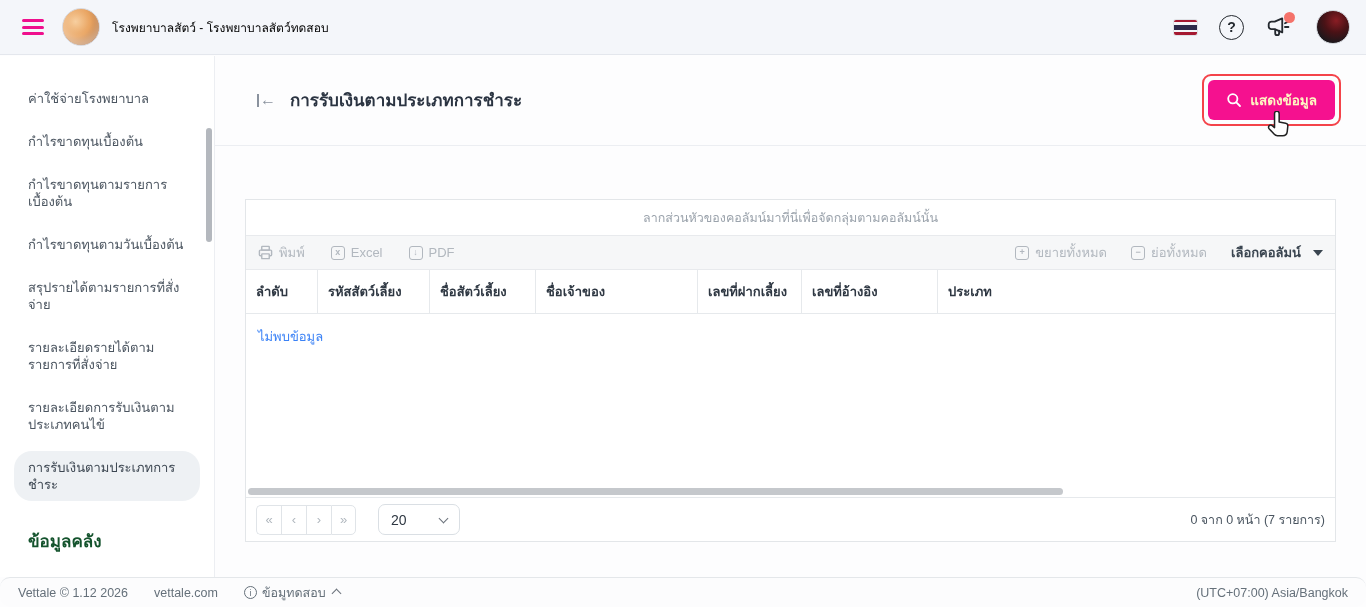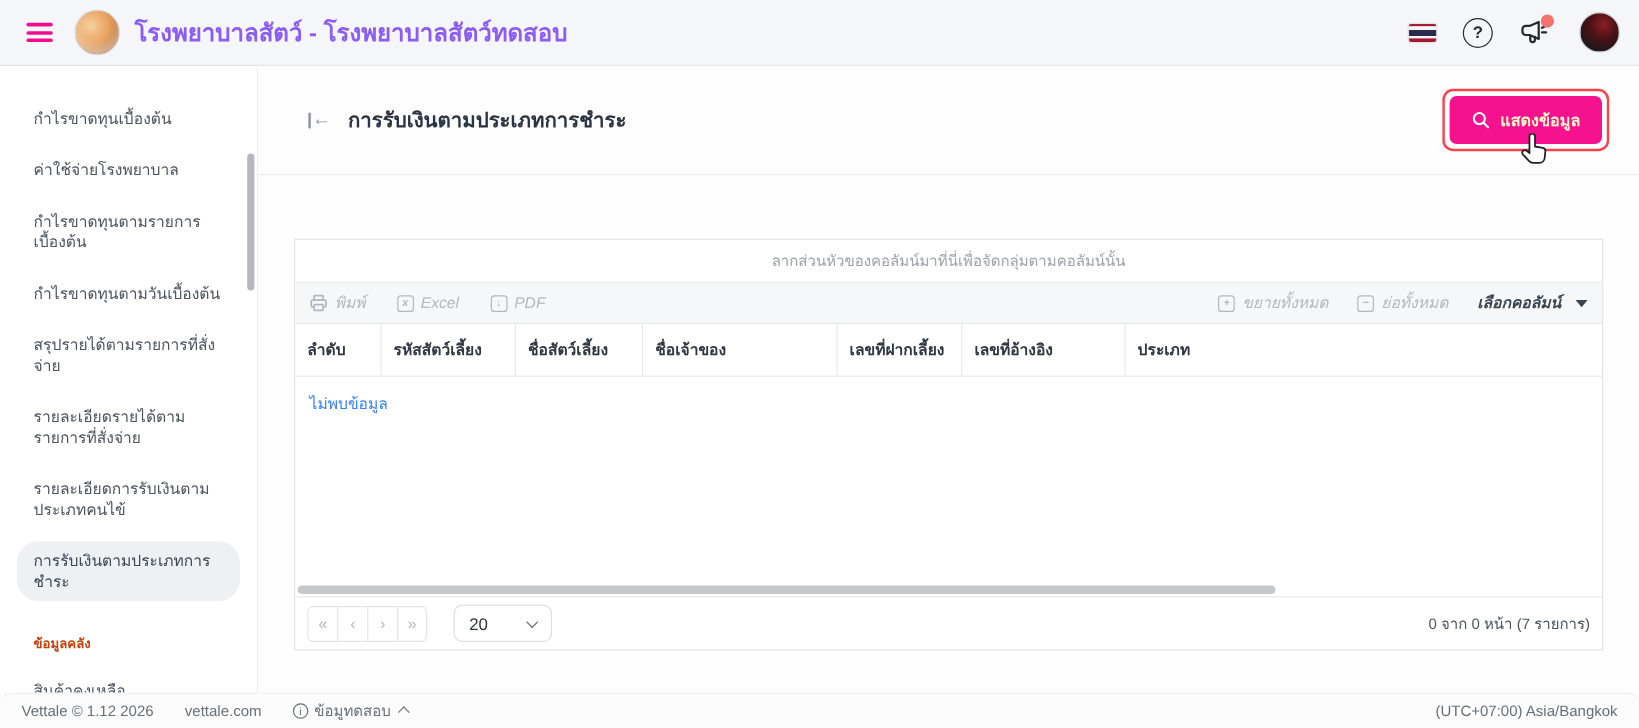--- a/index.html
+++ b/index.html
@@ -8,42 +8,42 @@
   .app { position:relative; width:1366px; height:607px; background:#fdfdfe; }
 
   
   .topbar { position:absolute; top:0; left:0; right:0; height:55px; background:#f4f6fa;
             border-bottom:1px solid #e4e7ed; display:flex; align-items:center; padding:0 16px; }
   .burger { width:22px; height:16px; display:flex; flex-direction:column; justify-content:space-between; cursor:pointer; margin-left:6px; }
   .burger i { display:block; height:3px; border-radius:2px; background:#ef0f8d; }
   .avatar-org { width:38px; height:38px; border-radius:50%; margin-left:18px; flex:0 0 auto;
       background:radial-gradient(circle at 35% 35%, #f7cfa0 0%, #e9a35f 45%, #b5713a 75%, #7d4f2e 100%);
       box-shadow:inset 0 -6px 8px rgba(255,255,255,.45); border:1px solid #d9d9de; }
-  .org-title { font-size:20px; font-weight:bold; color:#8b5cf6; margin-left:12px; white-space:nowrap; }
+  .org-title { font-size:12px; font-weight:normal; color:#000000; margin-left:12px; white-space:nowrap; }
   .topbar-right { margin-left:auto; display:flex; align-items:center; gap:22px; }
   .flag { width:23px; height:15px; border-radius:2px; overflow:hidden; display:flex; flex-direction:column; box-shadow:0 0 0 1px rgba(0,0,0,.08); cursor:pointer; }
   .flag i { display:block; }
   .flag .r { height:2.5px; background:#a51931; }
   .flag .w { height:2.5px; background:#f4f5f8; }
   .flag .b { height:5px;  background:#2d2a4a; }
   .help-circ { width:25px; height:25px; border-radius:50%; border:1.8px solid #24292f; color:#24292f;
       display:flex; align-items:center; justify-content:center; font-size:14px; font-weight:bold; cursor:pointer; background:transparent; }
   .mega-wrap { position:relative; width:28px; height:26px; cursor:pointer; }
   .mega-dot { position:absolute; top:-2px; right:-1px; width:11px; height:11px; border-radius:50%; background:#f4726a; }
   .avatar-user { width:34px; height:34px; border-radius:50%; flex:0 0 auto; cursor:pointer;
       background:radial-gradient(circle at 60% 30%, #8a1d24 0%, #4a1216 40%, #17181c 80%); border:1px solid #cfd2d8; }
 
   
   .sidebar { position:absolute; top:56px; left:0; width:215px; bottom:30px; background:#fff;
              border-right:1px solid #eceef2; overflow:hidden; }
   .sb-list { padding:26px 0 0 0; }
   .sb-item { position:relative; margin:0 14px 10px 14px; padding:8px 10px 8px 14px; font-size:13px; line-height:17px;
              color:#4b5560; cursor:pointer; border-radius:18px; }
   .sb-item.active { background:#eef1f4; color:#3d4752; }
-  .sb-section { margin:26px 14px 14px 14px; padding-left:14px; font-size:11px; font-weight:bold; color:#c2410c; }
+  .sb-section { margin:26px 14px 14px 14px; padding-left:14px; font-size:17px; font-weight:bold; color:#14532d; }
   .sb-scrollbar { position:absolute; top:72px; right:2px; width:6px; height:114px; border-radius:3px; background:#b4b8be; }
 
   
   .main { position:absolute; top:56px; left:215px; right:0; bottom:30px; background:#fdfdfe; overflow:hidden; }
   .page-head { position:relative; height:90px; border-bottom:1px solid #eceef2; }
   .collapse-ic { position:absolute; left:42px; top:36px; display:flex; align-items:center; color:#8a929e;
                  font-size:16px; cursor:pointer; line-height:1; }
   .collapse-ic .bar { display:inline-block; width:2px; height:13px; background:#8a929e; margin-right:1px; }
   .page-title { position:absolute; left:75px; top:30px; font-size:17px; font-weight:bold; color:#2b3442; }
   .focus-ring { position:absolute; right:25px; top:18px; padding:4px; border:2px solid #f4434a; border-radius:9px; }
@@ -52,21 +52,21 @@
                  font-family:inherit; }
   .cursor-hand { position:absolute; right:75px; top:55px; pointer-events:none; z-index:20; }
 
   
   .grid-card { position:absolute; left:30px; right:30px; top:143px; height:343px; background:#fff;
                border:1px solid #e3e6e9; }
   .group-panel { height:36px; display:flex; align-items:center; justify-content:center;
                  border-bottom:1px solid #e8eaed; color:#9ba3ac; font-size:12.5px; cursor:default; }
   .grid-toolbar { height:34px; background:#f6f7f8; border-bottom:1px solid #e8eaed; display:flex;
                   align-items:center; padding:0 12px; font-size:13px; }
-  .tb-btn { display:flex; align-items:center; gap:6px; margin-right:26px; color:#b2b8bf; cursor:pointer; background:none; border:none; font-size:13px; font-family:inherit;font-style:italic; }
+  .tb-btn { display:flex; align-items:center; gap:6px; margin-right:26px; color:#b2b8bf; cursor:pointer; background:none; border:none; font-size:13px; font-family:inherit; }
   .tb-btn.dark { color:#3a4550; font-weight:bold; margin-right:0; }
   .tb-right { margin-left:auto; display:flex; align-items:center; gap:24px; }
   .box-ic { width:14px; height:14px; border:1.4px solid currentColor; border-radius:3px; display:inline-flex;
             align-items:center; justify-content:center; font-size:9px; font-weight:bold; line-height:1; }
   .tri-down { width:0; height:0; border-left:5px solid transparent; border-right:5px solid transparent;
               border-top:6px solid #3a4550; margin-left:6px; }
   .thead { height:44px; display:flex; border-bottom:1px solid #e6e9ec; }
   .th { display:flex; align-items:center; padding:4px 10px; font-size:13px; font-weight:bold; color:#2e3742;
         border-right:1px solid #e6e9ec; cursor:pointer; line-height:15px; }
   .th:last-child { border-right:none; flex:1; }
@@ -125,22 +125,22 @@
           <path d="M17.5 8.5 l3 -1.5 M17.5 12 h3.2"></path>
         </svg>
         <span class="mega-dot"></span>
       </div>
       <div class="avatar-user"></div>
     </div>
   </div>
 
   <div class="sidebar">
     <div class="sb-list">
+      <div class="sb-item"><span>ค่าใช้จ่ายโรงพยาบาล</span></div>
       <div class="sb-item"><span>กำไรขาดทุนเบื้องต้น</span></div>
-      <div class="sb-item"><span>ค่าใช้จ่ายโรงพยาบาล</span></div>
       <div class="sb-item"><span>กำไรขาดทุนตามรายการเบื้องต้น</span></div>
       <div class="sb-item"><span>กำไรขาดทุนตามวันเบื้องต้น</span></div>
       <div class="sb-item"><span>สรุปรายได้ตามรายการที่สั่งจ่าย</span></div>
       <div class="sb-item"><span>รายละเอียดรายได้ตามรายการที่สั่งจ่าย</span></div>
       <div class="sb-item"><span>รายละเอียดการรับเงินตามประเภทคนไข้</span></div>
       <div class="sb-item active"><span>การรับเงินตามประเภทการชำระ</span></div>
       <div class="sb-section">ข้อมูลคลัง</div>
       <div class="sb-item"><span>สินค้าคงเหลือ</span></div>
 
     </div>

